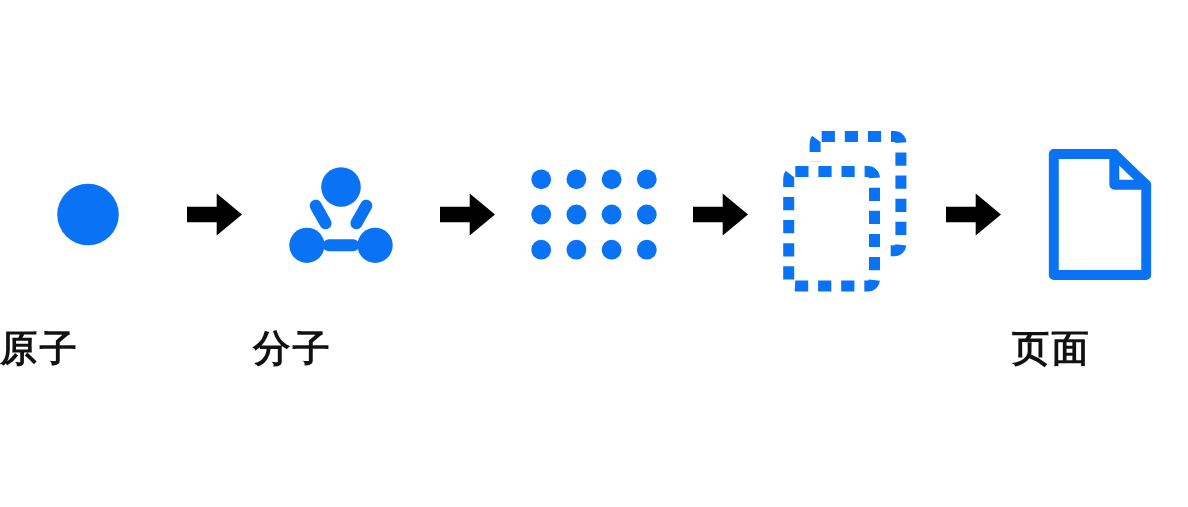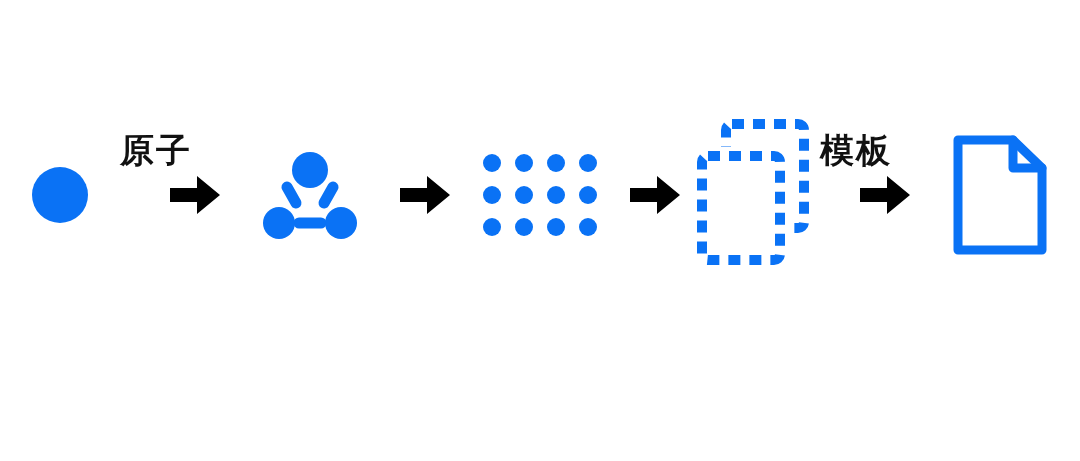--- a/index.html
+++ b/index.html
@@ -31,22 +31,21 @@
     display: flex;
     flex-direction: row;
     align-items: flex-start;
     justify-content: center;
   }
 
   
   .stage {
     width: 160px;
     display: flex;
-    flex-direction: row;
-    align-items: center;
+    flex-direction: column;
     box-sizing: border-box;
   }
 
   .icon-slot {
     height: 190px;          
     margin-top: 100px;
     width: 160px;
     display: flex;
     align-items: center;
     justify-content: center;
@@ -102,20 +101,21 @@
 
           <line x1="46" y1="68" x2="37" y2="52" stroke="#0A72F5" stroke-width="11" stroke-linecap="round"></line>
           <line x1="74" y1="68" x2="83" y2="52" stroke="#0A72F5" stroke-width="11" stroke-linecap="round"></line>
           <line x1="49" y1="88" x2="71" y2="88" stroke="#0A72F5" stroke-width="11" stroke-linecap="round"></line>
 
           <circle cx="60" cy="35" r="18" fill="#0A72F5"></circle>
           <circle cx="29" cy="88" r="16" fill="#0A72F5"></circle>
           <circle cx="91" cy="88" r="16" fill="#0A72F5"></circle>
         </svg>
       </div>
+      <div class="stage-label">分子</div>
     </div>
 
     <div class="arrow-slot">
       <svg width="54" height="44" viewBox="0 0 54 44" aria-hidden="true">
         <path d="M2 15 L29 15 L29 3 L52 22 L29 41 L29 29 L2 29 Z" fill="#000000"></path>
       </svg>
     </div>
 
     <div class="stage">
       <div class="icon-slot">
@@ -149,34 +149,34 @@
     <div class="stage">
       <div class="icon-slot">
         <svg width="130" height="170" viewBox="0 0 130 170" aria-hidden="true">
 
           <rect x="36" y="14" width="78" height="104" rx="6" ry="6" fill="none" stroke="#0A72F5" stroke-width="10" stroke-dasharray="12 9" stroke-linecap="butt"></rect>
 
           <rect x="12" y="46" width="78" height="104" rx="6" ry="6" fill="#ffffff" stroke="#ffffff" stroke-width="18"></rect>
           <rect x="12" y="46" width="78" height="104" rx="6" ry="6" fill="none" stroke="#0A72F5" stroke-width="10" stroke-dasharray="12 9" stroke-linecap="butt"></rect>
         </svg>
       </div>
-      <div class="stage-label">模板</div>
     </div>
 
     <div class="arrow-slot">
       <svg width="54" height="44" viewBox="0 0 54 44" aria-hidden="true">
         <path d="M2 15 L29 15 L29 3 L52 22 L29 41 L29 29 L2 29 Z" fill="#000000"></path>
       </svg>
     </div>
 
     <div class="stage">
       <div class="icon-slot">
         <svg width="110" height="130" viewBox="0 0 110 130" aria-hidden="true">
 
           <path d="M13 10 H68 L97 38 V120 H13 Z" fill="none" stroke="#0A72F5" stroke-width="9" stroke-linejoin="round" stroke-linecap="round"></path>
 
           <path d="M68 10 V38 H97" fill="none" stroke="#0A72F5" stroke-width="9" stroke-linejoin="round" stroke-linecap="round"></path>
         </svg>
       </div>
+      <div class="stage-label">页面</div>
     </div>
 
   </div>
 </div>
 
 </body></html>

